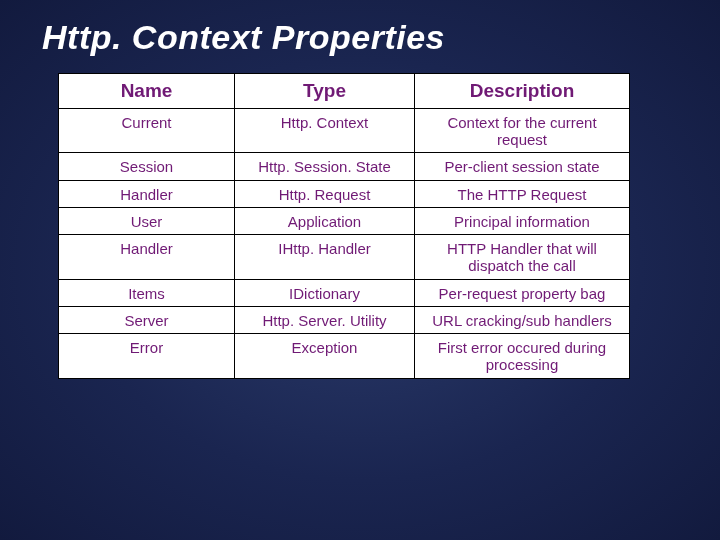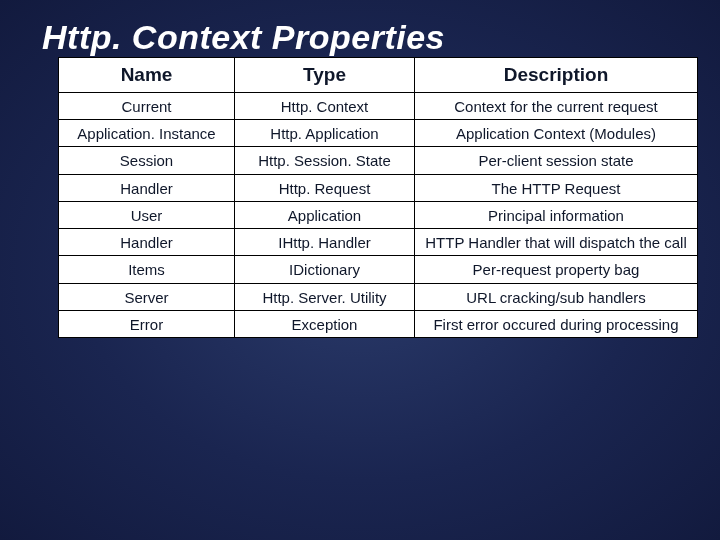--- a/index.html
+++ b/index.html
@@ -14,31 +14,31 @@
   }
   .slide {
     box-sizing: border-box;
     width: 100%;
     height: 100%;
     padding: 18px 24px 10px 24px;
   }
   .title {
     font-size: 34px;
     font-weight: bold;
-    margin: 0 0 0 18px;
+    margin: 0 0 16px 18px;
     color: #ffffff;
     font-style: italic;
     letter-spacing: 0.5px;
   }
   table {
-    width: 640px;
+    width: 572px;
     margin: 0 0 0 34px;
     border-collapse: collapse;
     background: #ffffff;
-    color: #0f172a;
+    color: #701a75;
   }
   th, td {
     border: 1px solid #000;
     padding: 5px 8px 4px 8px;
     text-align: center;
     vertical-align: top;
     font-size: 15px;
     line-height: 1.15;
   }
   th {
@@ -70,25 +70,20 @@
         <th>Description</th>
       </tr>
     </thead>
     <tbody id="rows">
         <tr>
           <td>Current</td>
           <td>Http. Context</td>
           <td>Context for the current request</td>
         </tr>
         <tr>
-          <td>Application. Instance</td>
-          <td>Http. Application</td>
-          <td>Application Context (Modules)</td>
-        </tr>
-        <tr>
           <td>Session</td>
           <td>Http. Session. State</td>
           <td>Per-client session state</td>
         </tr>
         <tr>
           <td>Handler</td>
           <td>Http. Request</td>
           <td>The HTTP Request</td>
         </tr>
         <tr>

